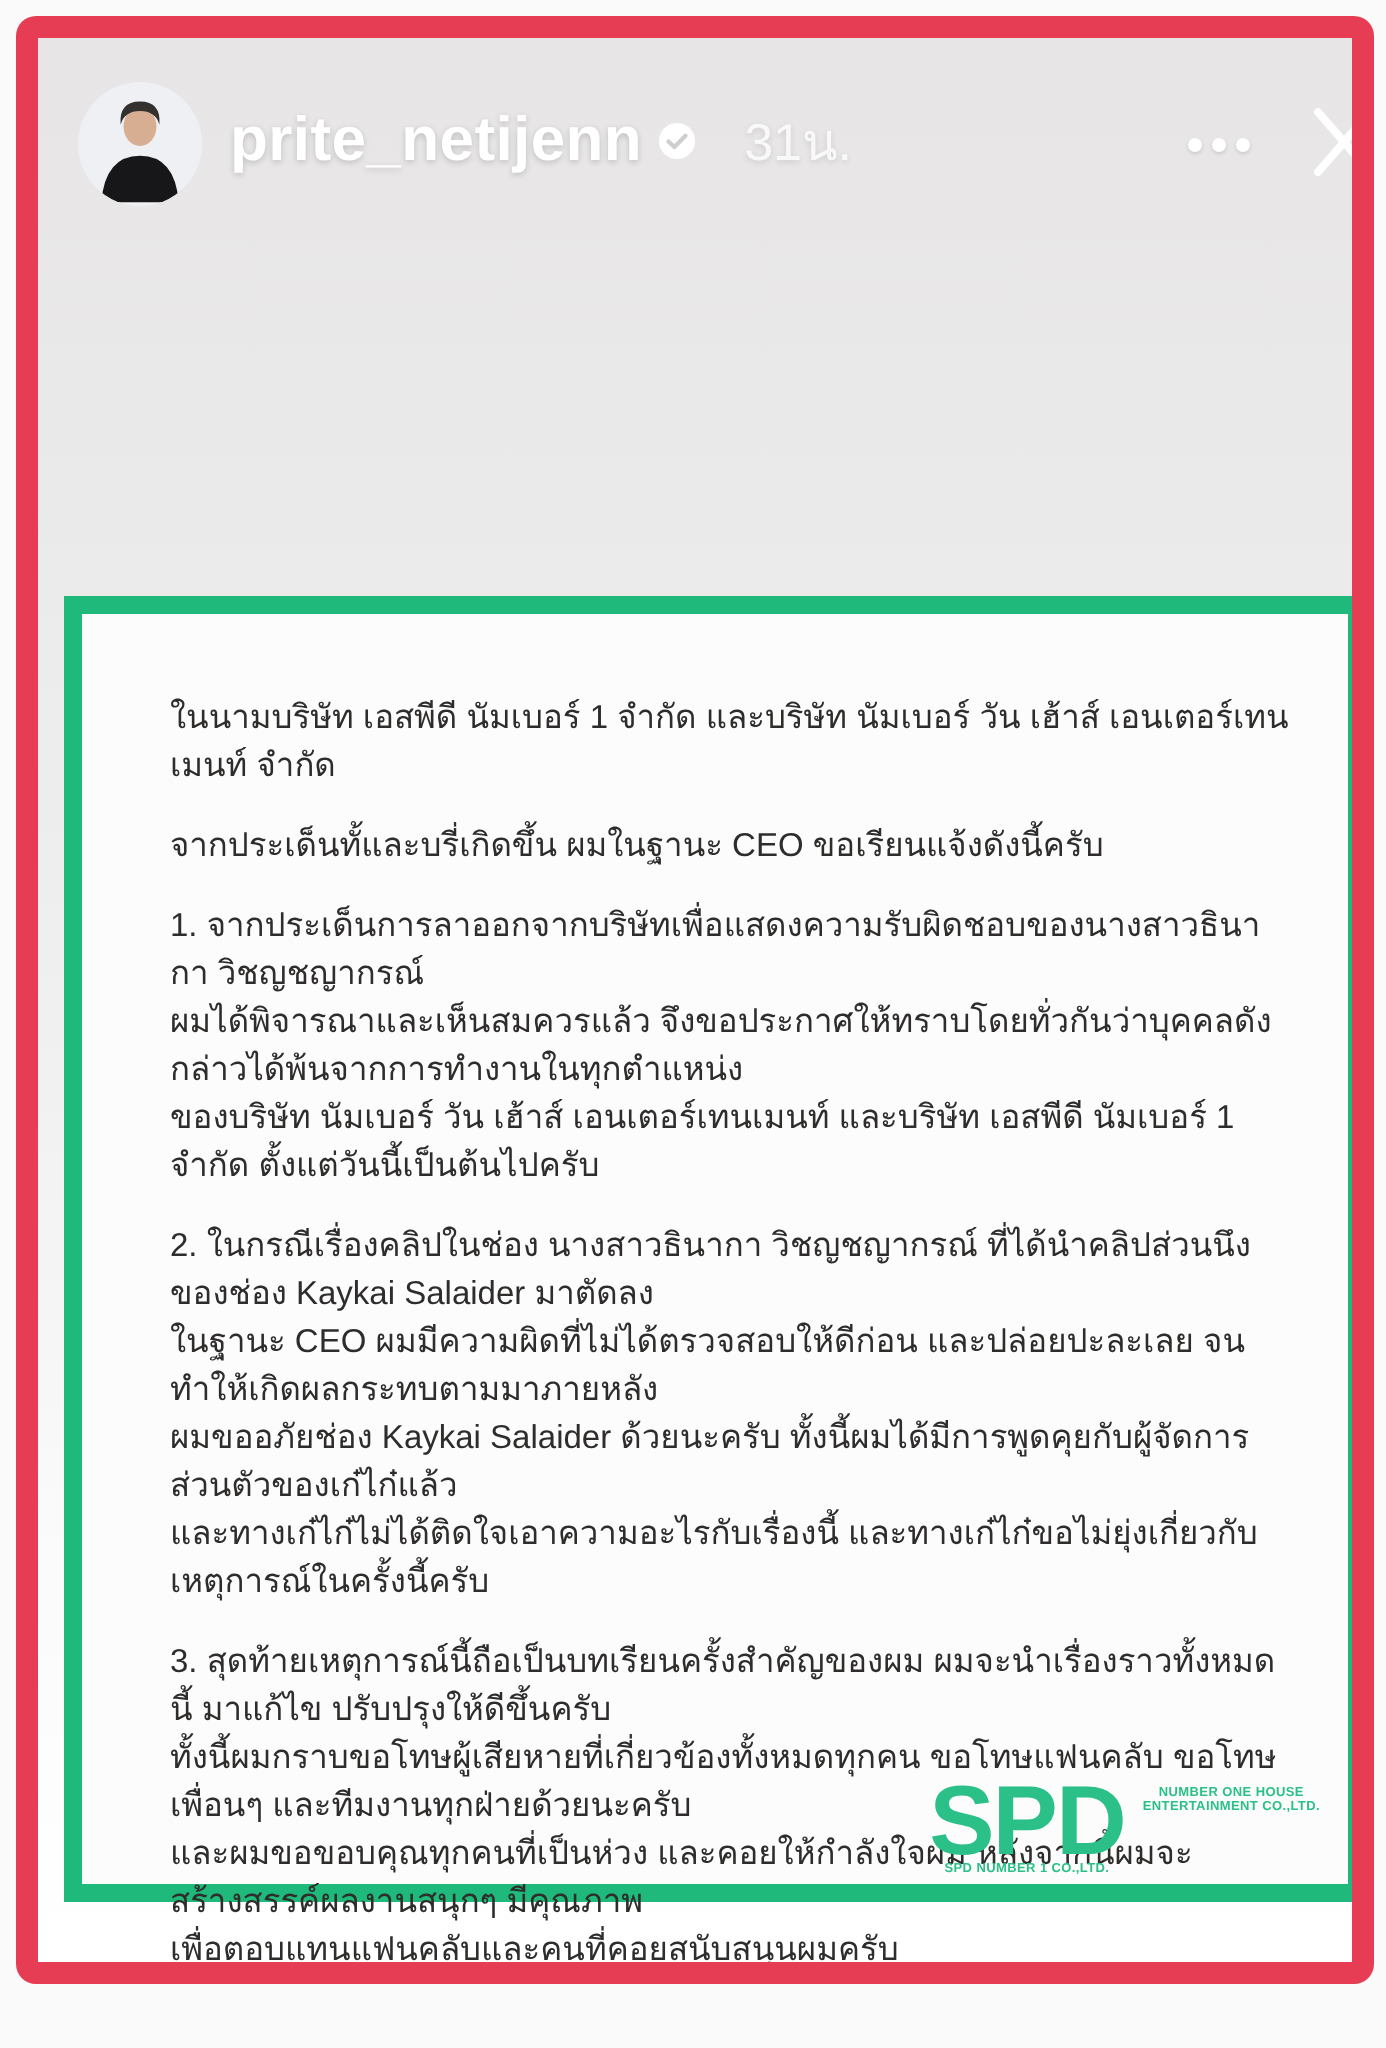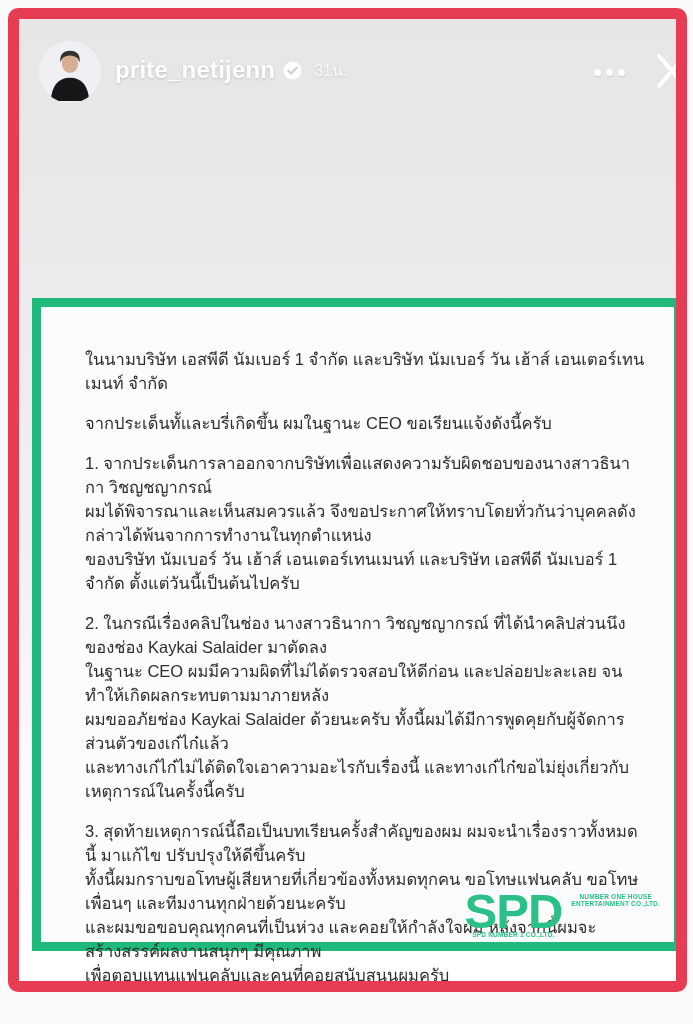--- a/index.html
+++ b/index.html
@@ -37,32 +37,32 @@
   .header-row {
     position: absolute;
     left: 96px; top: 36px;
     display: flex;
     align-items: center;
     gap: 8px;
     height: 30px;
   }
   .username {
     color: #ffffff;
-    font-size: 24px;
+    font-size: 31px;
     font-weight: 700;
     letter-spacing: .2px;
     text-shadow: 0 1px 3px rgba(0,0,0,.18);
     cursor: pointer;
     white-space: nowrap;
   }
   .verified { width: 19px; height: 19px; flex: 0 0 auto; }
   .timestamp {
     color: rgba(255,255,255,.82);
-    font-size: 16px;
-    margin-left: 4px;
+    font-size: 26px;
+    margin-left: 16px;
     text-shadow: 0 1px 3px rgba(0,0,0,.12);
     white-space: nowrap;
   }
   .more-button {
     position: absolute;
     left: 568px; top: 40px;
     width: 44px; height: 26px;
     display: flex;
     align-items: center;
     justify-content: center;

